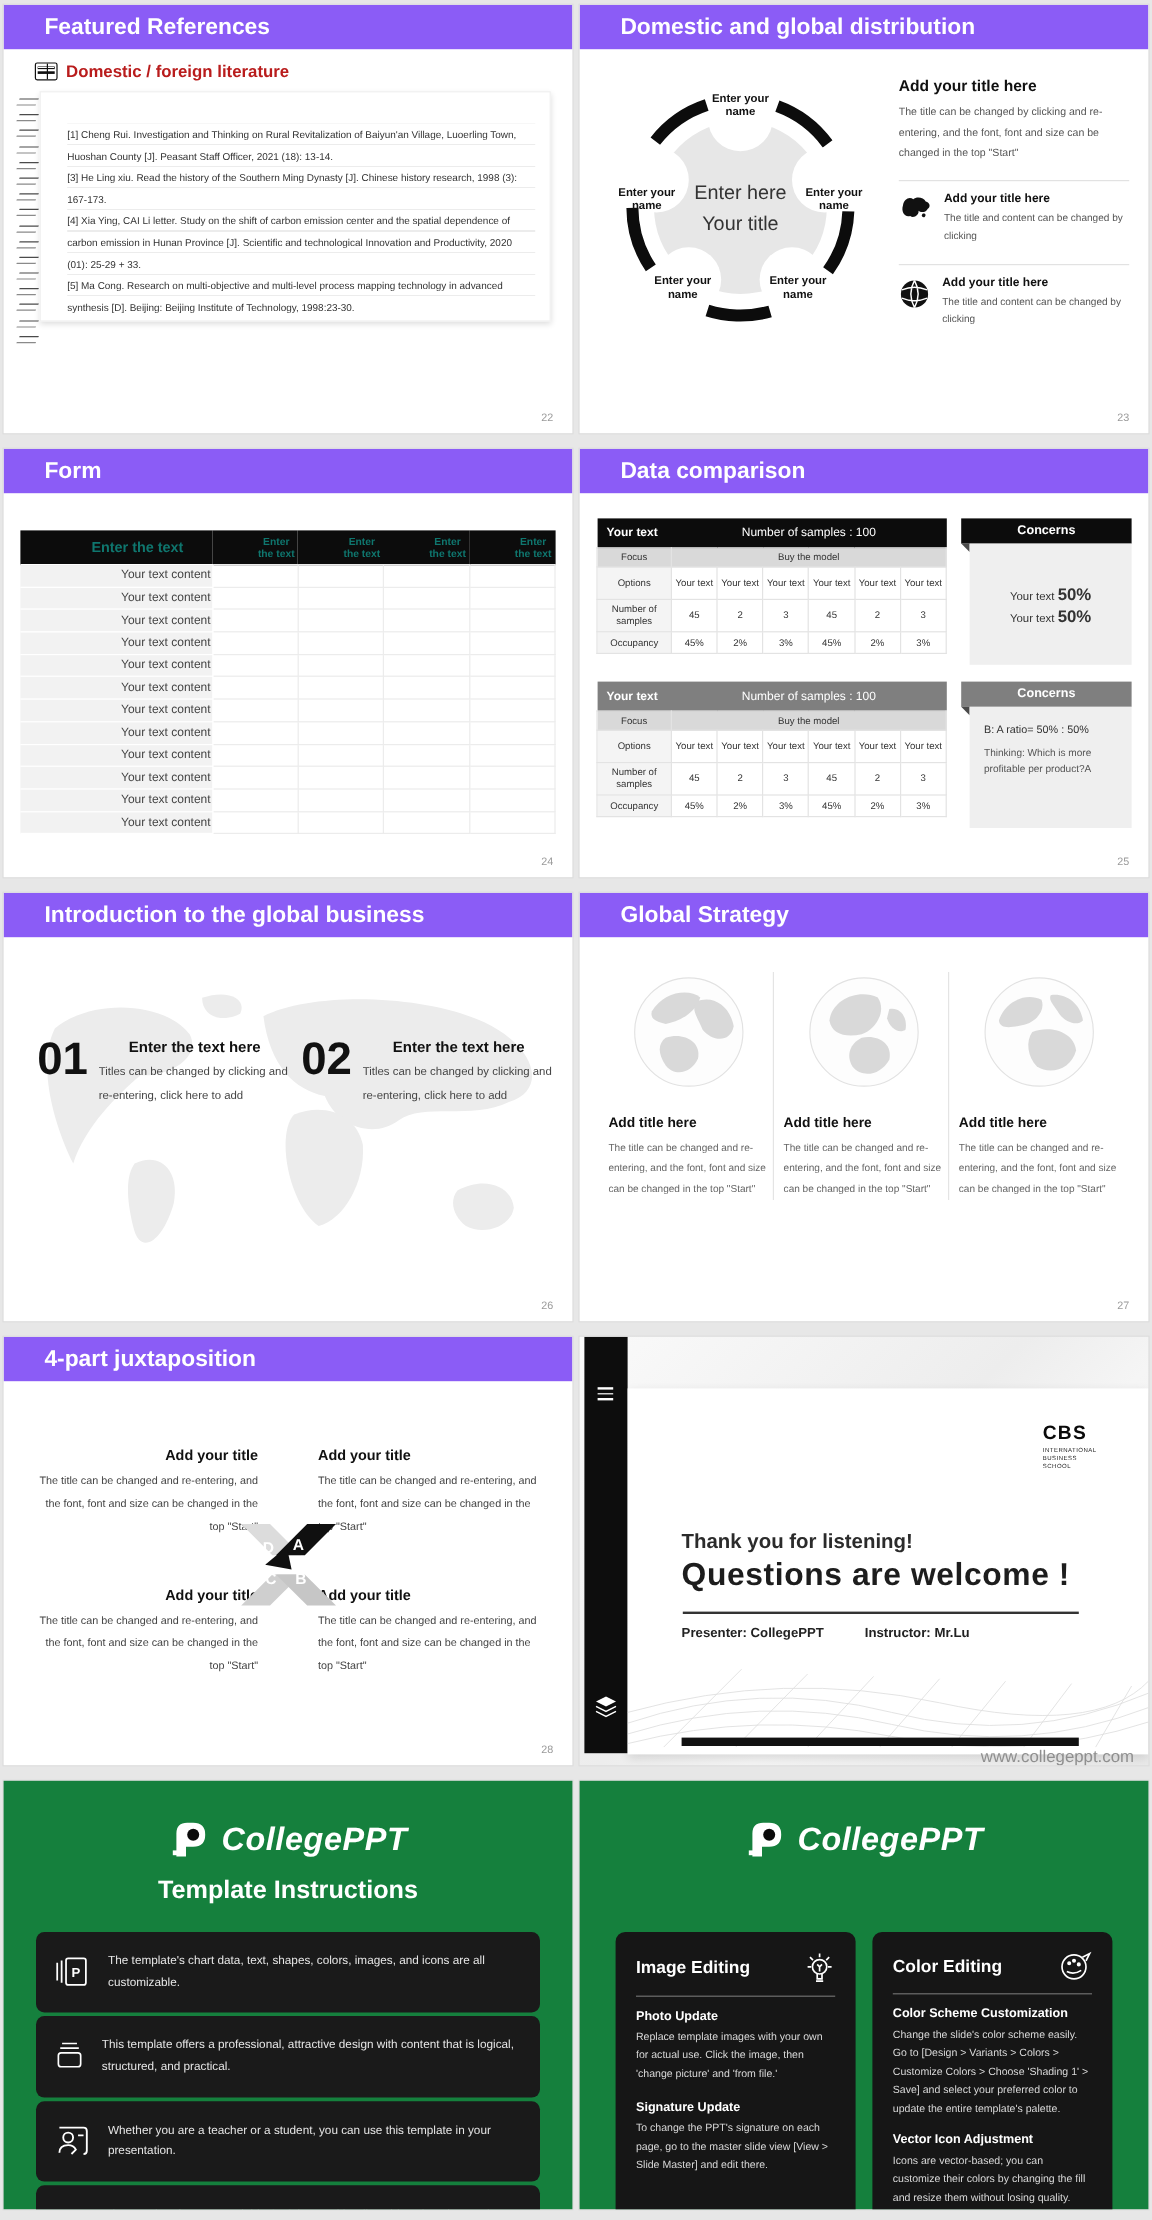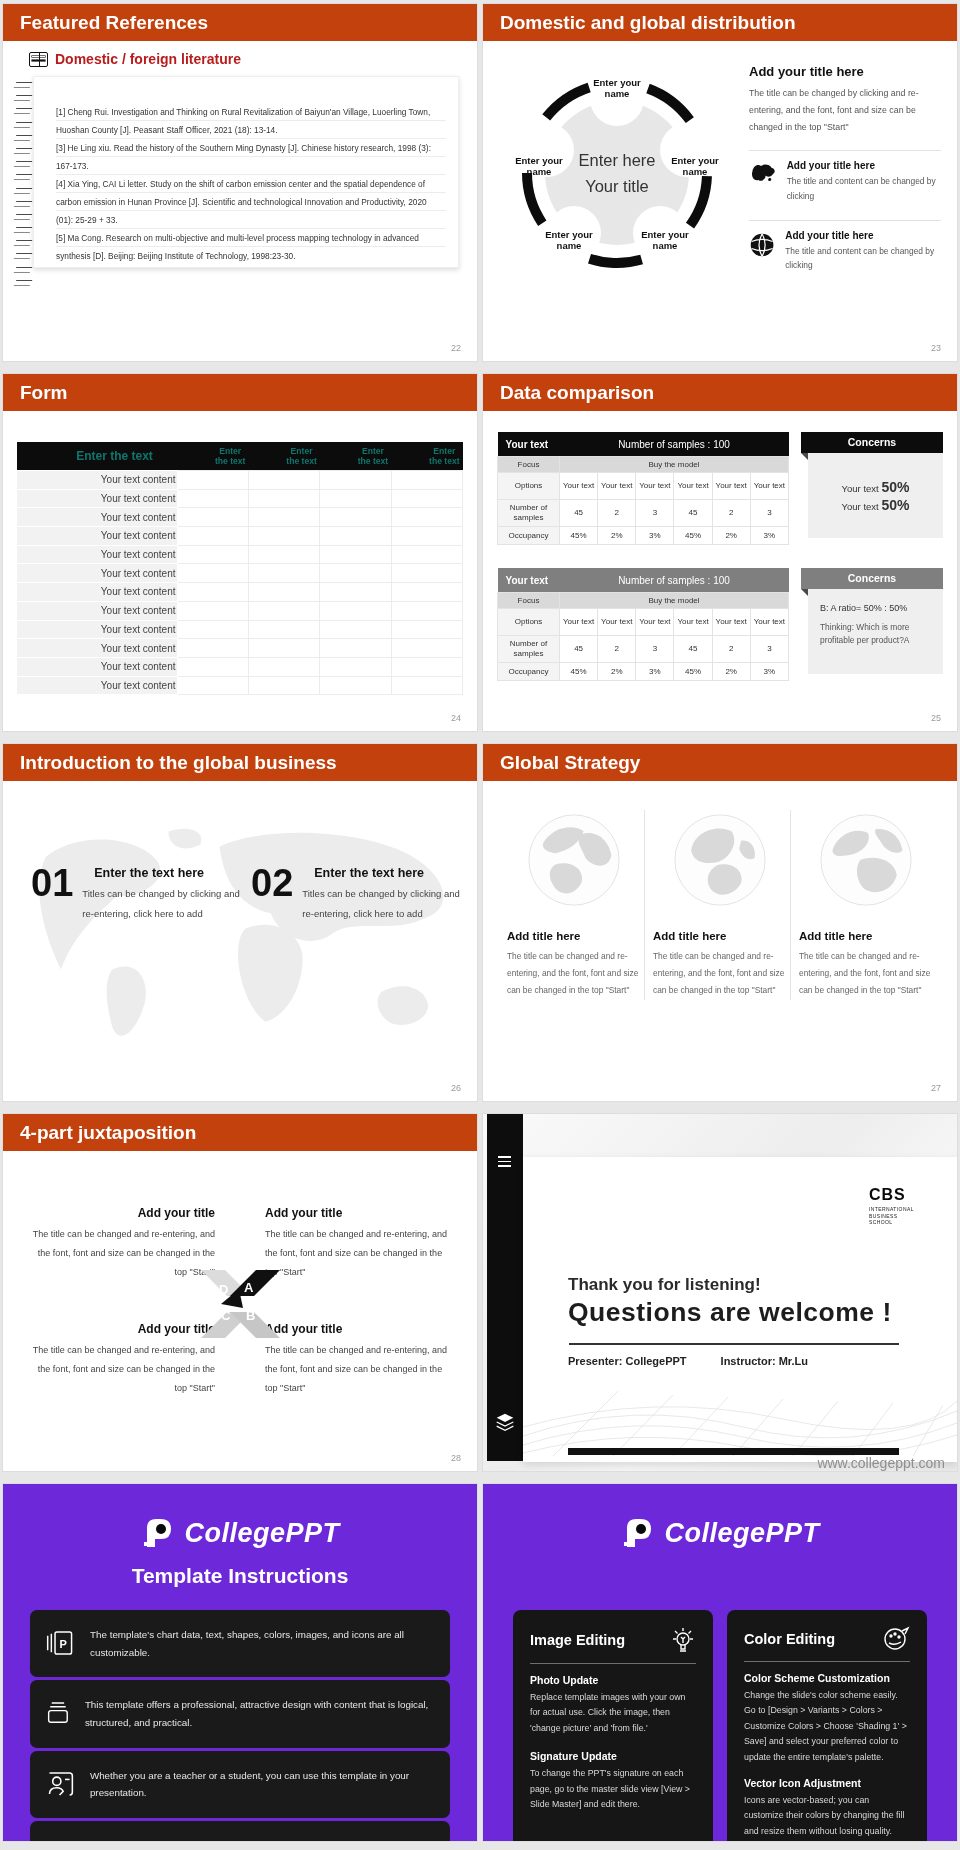--- a/index.html
+++ b/index.html
@@ -1,20 +1,20 @@
 <!DOCTYPE html>
 <html><head>
 <meta charset="utf-8">
 <style>
   html,body{margin:0;padding:0;}
   body{width:960px;height:1850px;background:#e7e7e7;font-family:"Liberation Sans",sans-serif;position:relative;overflow:hidden;}
   .slide{position:absolute;width:474px;height:357px;background:#fff;box-shadow:0 0 0 1px rgba(0,0,0,.04);overflow:hidden;}
   .r0{top:4px}.r1{top:374px}.r2{top:744px}.r3{top:1114px}.r4{top:1484px}
   .c0{left:3px}.c1{left:483px}
-  .bar{position:absolute;top:0;left:0;right:0;height:37px;background:#c2410c;color:#fff;font-size:19px;font-weight:700;line-height:37px;padding-left:17px;box-sizing:border-box;}
+  .bar{position:absolute;top:0;left:0;right:0;height:37px;background:#8b5cf6;color:#fff;font-size:19px;font-weight:700;line-height:37px;padding-left:34px;box-sizing:border-box;}
   .pg{position:absolute;right:16px;bottom:8px;font-size:9px;color:#9a9a9a;}
 
   
   .lit-head{position:absolute;left:26px;top:47px;display:flex;align-items:center;gap:7px;}
   .lit-head .tt{font-size:14px;font-weight:700;color:#b91c1c;}
   .book-ic{width:17px;height:13px;border:1.6px solid #111;border-radius:2px;position:relative;}
   .book-ic:before{content:"";position:absolute;left:50%;top:0;bottom:0;width:1.6px;background:#111;}
   .book-ic:after{content:"";position:absolute;left:2px;right:2px;top:3px;height:1px;box-shadow:0 0 0 .6px #111,0 4px 0 .6px #111;}
   .refs{position:absolute;left:30px;top:72px;width:424px;height:190px;background:#fff;border:1px solid #efefef;box-shadow:0 2px 5px rgba(0,0,0,.14);}
   .refs-text{position:absolute;left:22px;right:12px;top:26px;bottom:6px;font-size:8.3px;line-height:18px;color:#333;background:repeating-linear-gradient(to bottom,transparent 0,transparent 17px,#ececec 17px,#ececec 18px);}
@@ -45,41 +45,41 @@
   .cmp{position:absolute;left:14px;width:292px;border-collapse:collapse;table-layout:fixed;font-size:8px;color:#333;}
   .g1{top:58px}.g2{top:194px}
   .cmp .corner{text-align:left;padding-left:8px;font-size:10px;font-weight:700;}
   .cmp thead th{height:22px;color:#fff;font-size:10px;font-weight:400;}
   .black thead th{background:#0c0c0c;}
   .grayt thead th{background:#7f7f7f;}
   .cmp .sub td{background:#d9d9d9;height:13px;text-align:center;color:#333;}
   .cmp tbody td{border:1px solid #e3e3e3;text-align:center;background:#fff;height:24px;line-height:1.2;}
   .cmp tbody td.rl{background:#f4f4f4;}
   .cmp tr.occ td{height:15px;}
-  .concern{position:absolute;left:318px;width:142px;height:106px;}
+  .concern{position:absolute;left:318px;width:142px;height:122px;}
   .p1{top:58px}.p2{top:194px}
   .concern .ch{height:21px;color:#fff;font-weight:700;font-size:10.5px;text-align:center;line-height:21px;position:relative;}
   .concern.blk .ch{background:#0c0c0c;}
   .concern.gry .ch{background:#7f7f7f;}
   .concern .ch:before{content:"";position:absolute;left:0;top:100%;border-top:7px solid #4a4a4a;border-left:7px solid transparent;}
   .concern .cb{position:absolute;top:21px;left:7px;right:0;bottom:0;background:#efefef;}
   .concern.blk .cb{display:flex;flex-direction:column;justify-content:center;align-items:center;gap:2px;}
   .cline{font-size:9.5px;color:#333;}
   .cline b{font-size:14px;font-weight:700;}
   .concern.gry .cb{padding:14px 10px 0 12px;box-sizing:border-box;}
   .ratio{font-size:9px;color:#333;margin:0 0 8px;}
   .ratio b{font-weight:400;}
   .think{font-size:8.4px;line-height:1.6;color:#555;margin:0;}
 
   
   .map{position:absolute;left:12px;top:60px;width:450px;height:280px;}
   .s26-item{position:absolute;display:flex;gap:9px;z-index:2;}
   .i01{left:28px;top:122px}.i02{left:248px;top:122px}
   .bignum{font-size:38px;font-weight:800;color:#111;line-height:.9;}
-  .s26-item .h{font-size:12.5px;font-weight:700;color:#111;margin:0 12px 4px;}
+  .s26-item .h{font-size:12.5px;font-weight:700;color:#111;margin:0 12px 4px;text-align:center;}
   .s26-item .b{font-size:9.5px;line-height:2.15;color:#444;margin:0;width:160px;}
 
   
   .gcol{position:absolute;top:62px;width:134px;}
   .gc0{left:24px}.gc1{left:170px}.gc2{left:316px}
   .vdiv{position:absolute;top:66px;height:190px;width:1px;background:#e4e4e4;}
   .v1{left:161px}.v2{left:307px}
   .gcol svg{display:block;margin:6px auto 0;}
   .gcol .h{font-size:11.5px;font-weight:700;color:#111;margin:22px 0 6px;}
   .gcol .b{font-size:8.4px;line-height:2.0;color:#666;margin:0;}
@@ -108,21 +108,21 @@
   .cbs .s{font-size:5px;color:#222;letter-spacing:.4px;margin-top:3px;line-height:1.3;width:52px;}
   .ty1{position:absolute;left:45px;top:118px;font-size:17px;font-weight:700;color:#2b2b2b;}
   .ty2{position:absolute;left:45px;top:140px;font-size:26.5px;font-weight:700;color:#1d1d1d;letter-spacing:.5px;}
   .tyline{position:absolute;left:46px;top:186px;width:330px;height:2px;background:#333;}
   .tyrow{position:absolute;left:45px;top:198px;font-size:11px;font-weight:700;color:#222;display:flex;gap:34px;}
   .mesh{position:absolute;left:0;right:0;bottom:6px;height:95px;}
   .cbar{position:absolute;left:45px;right:58px;bottom:7px;height:7px;background:#111;}
   .site{position:absolute;right:12px;bottom:0px;font-size:14px;color:#8f8f8f;}
 
   
-  .dark{background:#6d28d9;color:#fff;}
+  .dark{background:#15803d;color:#fff;}
   .brandrow{position:absolute;top:32px;left:0;right:0;display:flex;justify-content:center;align-items:center;gap:10px;}
   .brandword{font-size:27px;font-weight:800;font-style:italic;letter-spacing:.5px;}
   .dtitle{position:absolute;top:80px;left:0;right:0;text-align:center;font-size:21px;font-weight:700;}
   .cards4{position:absolute;left:27px;right:27px;top:126px;bottom:20px;display:grid;grid-template-columns:1fr;grid-template-rows:1fr 1fr;gap:3px;}
   .card4{background:#1a1a1a;border-radius:7px;padding:16px 14px;display:flex;gap:13px;align-items:flex-start;}
   .card4 .tx{font-size:9.8px;line-height:1.8;color:#e6e6e6;}
   .cards2{position:absolute;left:30px;right:30px;top:126px;bottom:20px;display:grid;grid-template-columns:1fr 1fr;gap:14px;}
   .card2{background:#161616;border-radius:8px;padding:16px 17px;box-sizing:border-box;}
   .card2 .hd{display:flex;justify-content:space-between;align-items:center;}
   .card2 .ht{font-size:14.5px;font-weight:700;}

